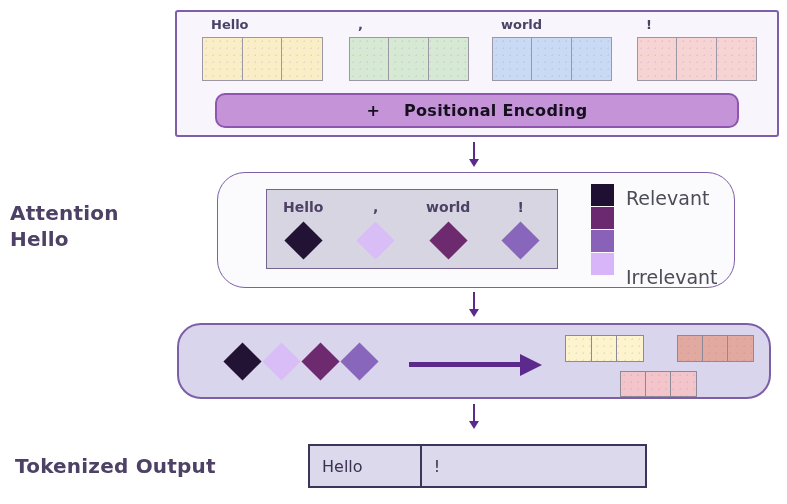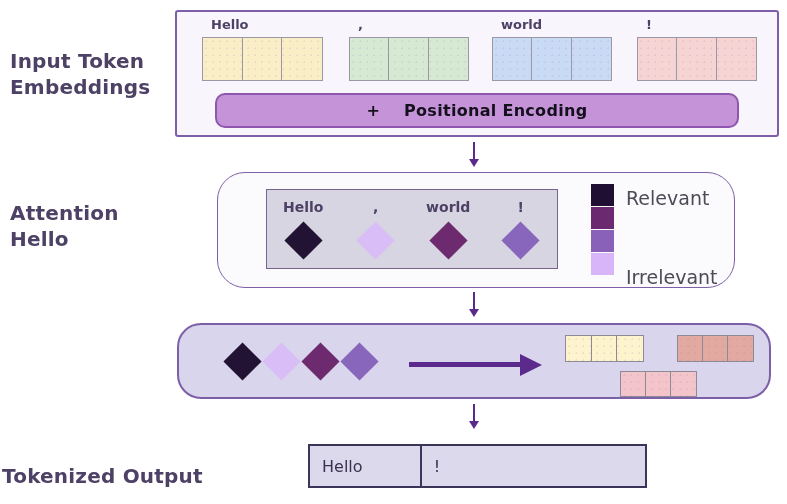--- a/index.html
+++ b/index.html
@@ -64,23 +64,22 @@
                   display:grid; grid-template-columns:1fr 1fr 1fr; }
   .output-cell { border-right:2px solid #3d3459; display:flex; align-items:center;
                  padding-left:12px; font-size:16px; color:#3a3150; }
   .output-cell:last-child { border-right:none; }
 </style>
 </head>
 <body>
 
 <div class="canvas">
 
-  <div class="heading" style="left:10px; top:48px; width:170px;">Input Token Embeddings</div>
   <div class="heading" style="left:10px; top:200px; width:150px;">Attention Hello</div>
-  <div class="heading" style="left:2px; top:453px; width:230px;margin-top:10px;">Tokenized Output</div>
+  <div class="heading" style="left:15px; top:453px; width:230px;">Tokenized Output</div>
 
   <div class="input-box dotted">
     <div class="token-group" style="left:25px; width:121px;">
       <div class="token-label">Hello</div>
       <div class="strip dotted" style="background-color: rgb(250, 238, 198);">
         <div class="cell"></div>
           <div class="cell"></div>
           <div class="cell"></div>
       </div>
     </div>

